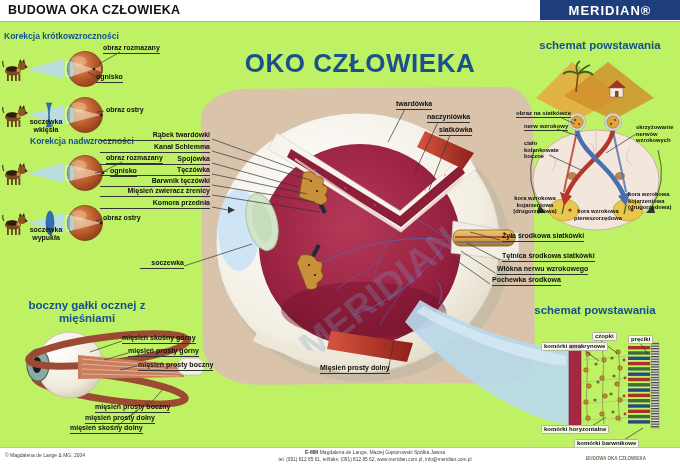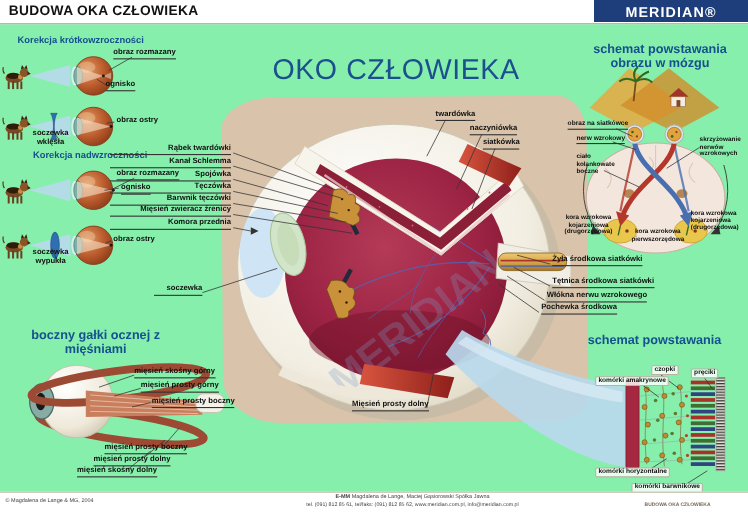--- a/index.html
+++ b/index.html
@@ -1,25 +1,25 @@
 <!DOCTYPE html>
 <html><head>
 <meta charset="utf-8">
 <style>
   html,body{margin:0;padding:0}
-  .stage{position:relative;width:680px;height:470px;background:#86efac;overflow:hidden;
+  .stage{position:relative;width:680px;height:470px;background:#bef264;overflow:hidden;
          font-family:"Liberation Sans",sans-serif}
   .abs{position:absolute}
   .header{position:absolute;left:0;top:0;width:680px;height:21px;background:#fff;border-bottom:1px solid #b5ae9e}
   .htitle{position:absolute;left:8px;top:3px;font-size:12.5px;font-weight:700;color:#111;letter-spacing:.3px}
   .brand{position:absolute;left:540px;top:0;width:140px;height:20px;background:#1d3e7a;
          display:flex;align-items:center;justify-content:center}
   .brand span{color:#fff;font-weight:700;font-size:13px;letter-spacing:1px}
   .big{position:absolute;left:230px;top:48px;width:260px;text-align:center;
-       font-size:26px;font-weight:400;color:#1c4f8e;letter-spacing:.5px}
+       font-size:26px;font-weight:700;color:#1c4f8e;letter-spacing:.5px}
   .panel{position:absolute;left:202px;top:88px;width:332px;height:296px;background:#d9c3aa;
          border-radius:14% 8% 10% 16% / 10% 12% 8% 14%;transform:rotate(-.4deg)}
   .lb{position:absolute;font-size:7px;font-weight:700;color:#101010;line-height:1.15;white-space:nowrap}
   .u{border-bottom:.6px solid #333;padding-bottom:.5px}
   .wrap{white-space:normal}
   .ctr{text-align:center}
   .rt{text-align:right}
   .sm{font-size:5.8px}
   .box{background:rgba(255,255,255,.82);border:.5px solid #b8b2a2;border-radius:1.5px;padding:0 2px}
   .kor{position:absolute;font-size:8.5px;font-weight:700;color:#15508f;white-space:nowrap}
@@ -354,21 +354,21 @@
         <line x1="549" y1="155" x2="581" y2="170"></line>
       <line x1="601" y1="341" x2="617" y2="353"></line>
         <line x1="640" y1="343" x2="648" y2="354"></line>
       <line x1="584" y1="350" x2="599" y2="361"></line>
         <line x1="592" y1="426" x2="606" y2="417"></line>
       <line x1="624" y1="440" x2="643" y2="428"></line>
     </g>
     <polygon points="228,206.5 235,210 228,213.5" fill="#333"></polygon>
   </svg>
 
-  <div class="kor" style="left:16px;top:31px">Korekcja krótkowzroczności</div>
+  <div class="kor" style="left:4px;top:31px">Korekcja krótkowzroczności</div>
   <div class="lb u" style="left:103px;top:44px">obraz rozmazany</div>
   <div class="lb u" style="left:96px;top:73px">ognisko</div>
   <div class="lb" style="left:106px;top:106px">obraz ostry</div>
   <div class="lb wrap ctr" style="left:22px;top:118px;width:48px">soczewka wklęsła</div>
   <div class="kor" style="left:30px;top:136px">Korekcja nadwzroczności</div>
   <div class="lb u" style="left:106px;top:154px">obraz rozmazany</div>
   <div class="lb u" style="left:110px;top:167px">ognisko</div>
   <div class="lb" style="left:103px;top:214px">obraz ostry</div>
   <div class="lb wrap ctr" style="left:22px;top:226px;width:48px">soczewka wypukła</div>
 
@@ -392,21 +392,20 @@
   <div class="sec" style="left:12px;top:299px;width:150px">boczny gałki ocznej z mięśniami</div>
   <div class="lb u" style="left:122px;top:334px">mięsień skośny górny</div>
   <div class="lb u" style="left:128px;top:347px">mięsień prosty górny</div>
   <div class="lb u" style="left:138px;top:361px">mięsień prosty boczny</div>
   <div class="lb u" style="left:95px;top:403px">mięsień prosty boczny</div>
   <div class="lb u" style="left:85px;top:414px">mięsień prosty dolny</div>
   <div class="lb u" style="left:70px;top:424px">mięsień skośny dolny</div>
 
   <div class="sec" style="left:520px;top:39px;width:160px">
     <div>schemat powstawania</div>
-    <div>obrazu w mózgu</div>
   </div>
   <div class="lb u" style="left:516px;top:110px;font-size:6px">obraz na siatkówce</div>
   <div class="lb u" style="left:524px;top:123px;font-size:6px">nerw wzrokowy</div>
   <div class="lb sm wrap" style="left:636px;top:124px;width:44px">skrzyżowanie nerwów wzrokowych</div>
   <div class="lb sm wrap" style="left:524px;top:140px;width:42px">ciało kolankowate boczne</div>
   <div class="lb sm wrap ctr" style="left:508px;top:195px;width:54px">kora wzrokowa kojarzeniowa (drugorzędowa)</div>
   <div class="lb sm wrap ctr" style="left:566px;top:208px;width:64px">kora wzrokowa pierwszorzędowa</div>
   <div class="lb sm wrap" style="left:628px;top:191px;width:54px">kora wzrokowa kojarzeniowa (drugorzędowa)</div>
 
   <div class="sec" style="left:516px;top:304px;width:158px">

